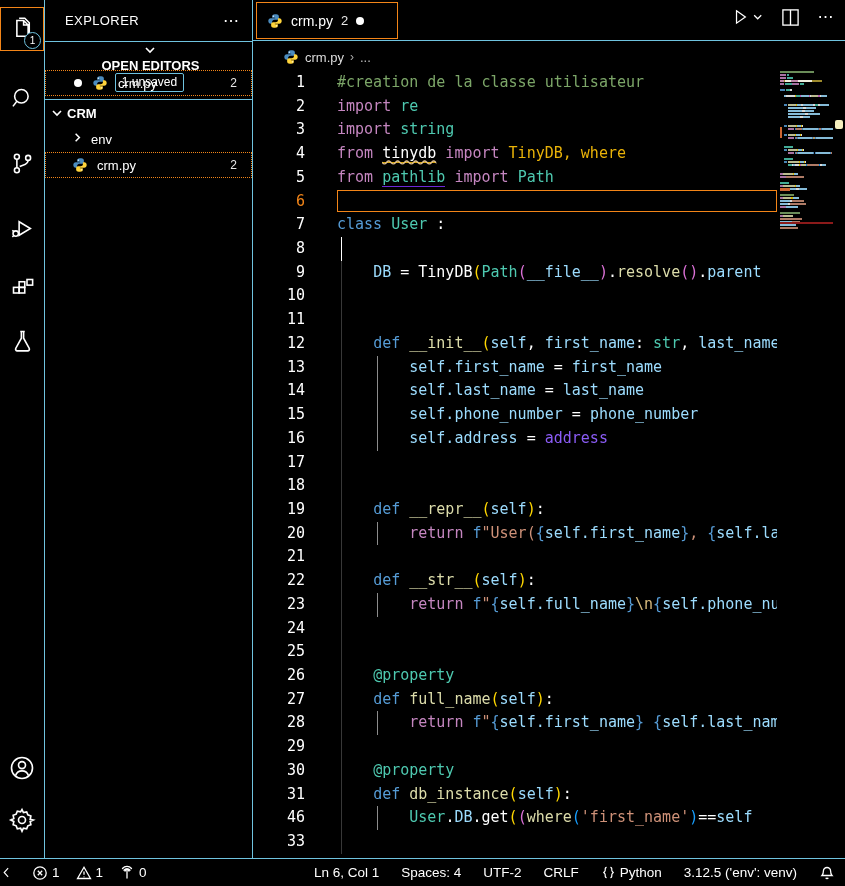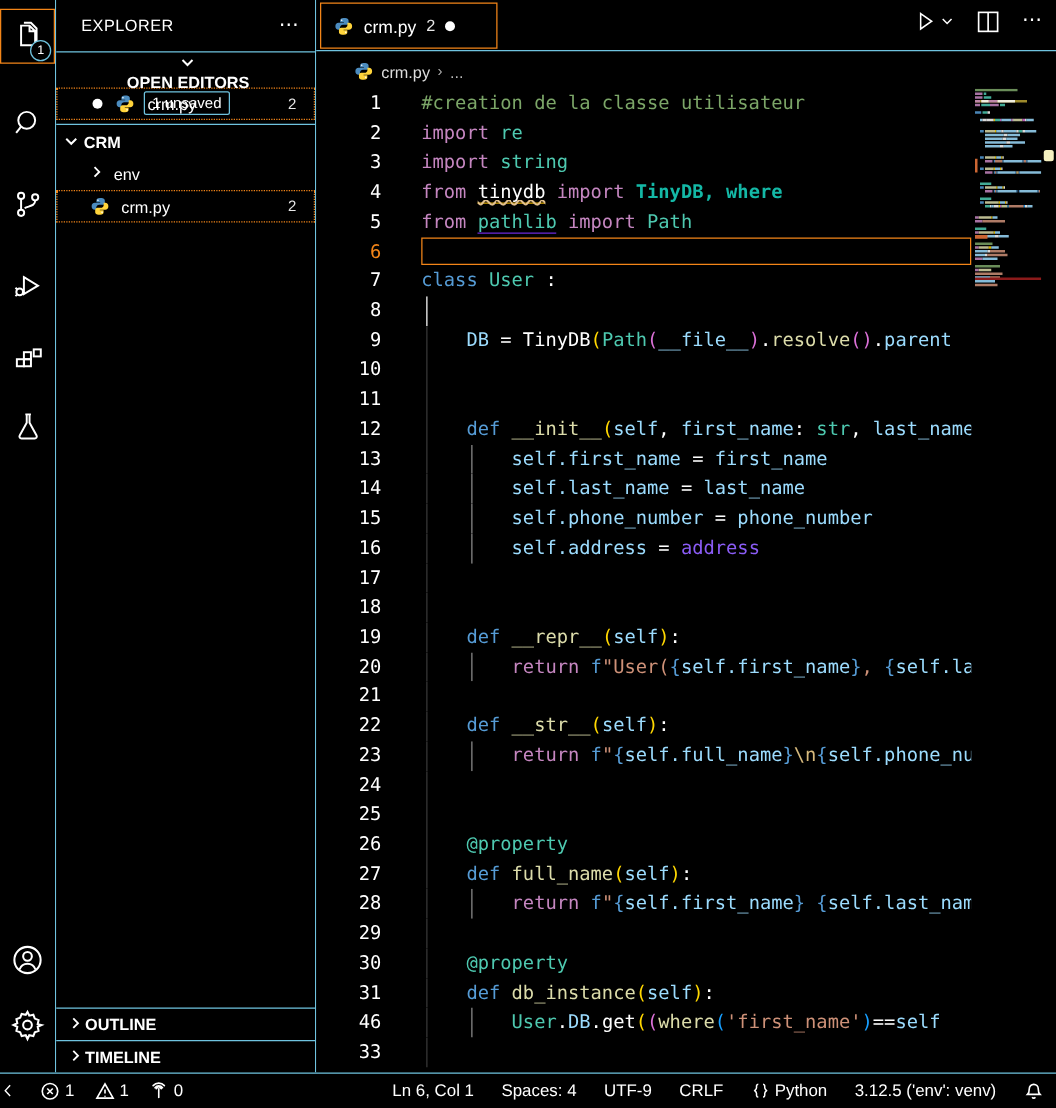--- a/index.html
+++ b/index.html
@@ -207,36 +207,20 @@
       <span class="pyicon"><svg width="16" height="16" viewBox="0 0 32 32">
             <path fill="#4B8BBE" d="M15.9 2.6c-4.3 0-5.6 2-5.6 4v2.9h6v1h-8.6C4.5 10.5 2.6 12.8 2.6 16s1.9 5.5 5.1 5.5h2.4v-3.4c0-2.6 2.1-4.6 4.7-4.6h5.2c2.1 0 3.7-1.6 3.7-3.7V6.6c0-2.3-2.4-4-5.1-4h-2.7z"></path>
             <circle fill="#fff" cx="12.7" cy="6.3" r="1.3"></circle>
             <path fill="#FFD43B" d="M16.1 29.4c4.3 0 5.6-2 5.6-4v-2.9h-6v-1h8.6c3.2 0 5.1-2.3 5.1-5.5s-1.9-5.5-5.1-5.5h-2.4v3.4c0 2.6-2.1 4.6-4.7 4.6H12c-2.1 0-3.7 1.6-3.7 3.7v3.2c0 2.3 2.4 4 5.1 4h2.7z"></path>
             <circle fill="#fff" cx="19.3" cy="25.7" r="1.3"></circle>
           </svg></span>
       <span>crm.py</span>
       <span class="probs">2</span>
     </div>
 
-    <div id="sb-bottom">
-      <div class="bottom-sec">
-        <span class="chev">
-          <svg width="15" height="15" viewBox="0 0 16 16">
-              <path d="M6 4l4 4-4 4"></path>
-            </svg></span>
-        <span>OUTLINE</span>
-      </div>
-      <div class="bottom-sec">
-        <span class="chev">
-          <svg width="15" height="15" viewBox="0 0 16 16">
-              <path d="M6 4l4 4-4 4"></path>
-            </svg></span>
-        <span>TIMELINE</span>
-      </div>
-    </div>
   </div>
 
   <div id="main">
     <div id="tabbar">
       <div id="tab">
         <span class="pyicon"><svg width="16" height="16" viewBox="0 0 32 32">
               <path fill="#4B8BBE" d="M15.9 2.6c-4.3 0-5.6 2-5.6 4v2.9h6v1h-8.6C4.5 10.5 2.6 12.8 2.6 16s1.9 5.5 5.1 5.5h2.4v-3.4c0-2.6 2.1-4.6 4.7-4.6h5.2c2.1 0 3.7-1.6 3.7-3.7V6.6c0-2.3-2.4-4-5.1-4h-2.7z"></path>
               <circle fill="#fff" cx="12.7" cy="6.3" r="1.3"></circle>
               <path fill="#FFD43B" d="M16.1 29.4c4.3 0 5.6-2 5.6-4v-2.9h-6v-1h8.6c3.2 0 5.1-2.3 5.1-5.5s-1.9-5.5-5.1-5.5h-2.4v3.4c0 2.6-2.1 4.6-4.7 4.6H12c-2.1 0-3.7 1.6-3.7 3.7v3.2c0 2.3 2.4 4 5.1 4h2.7z"></path>
               <circle fill="#fff" cx="19.3" cy="25.7" r="1.3"></circle>
@@ -282,21 +266,21 @@
         <div class="eline">
           <div class="gut">2</div>
           <div class="codecell"><span style="color: rgb(197, 134, 192);">import</span><span style="color: rgb(255, 255, 255);"> </span><span style="color: rgb(78, 201, 176);">re</span></div>
         </div>
         <div class="eline">
           <div class="gut">3</div>
           <div class="codecell"><span style="color: rgb(197, 134, 192);">import</span><span style="color: rgb(255, 255, 255);"> </span><span style="color: rgb(78, 201, 176);">string</span></div>
         </div>
         <div class="eline">
           <div class="gut">4</div>
-          <div class="codecell"><span style="color: rgb(197, 134, 192);">from</span><span style="color: rgb(255, 255, 255);"> </span><span class="sq" style="color: rgb(255, 255, 255);">tinydb</span><span style="color: rgb(197, 134, 192);"> import</span><span style="color: #14b8a6; font-weight: bold;"> TinyDB, where</span></div>
+          <div class="codecell"><span style="color: rgb(197, 134, 192);">from</span><span style="color: rgb(255, 255, 255);"> </span><span class="sq" style="color: rgb(255, 255, 255);">tinydb</span><span style="color: rgb(197, 134, 192);"> import</span><span style="color: #eab308;"> TinyDB, where</span></div>
         </div>
         <div class="eline">
           <div class="gut">5</div>
           <div class="codecell"><span style="color: rgb(197, 134, 192);">from</span><span style="color: rgb(255, 255, 255);"> </span><span class="ul" style="color: rgb(78, 201, 176);">pathlib</span><span style="color: rgb(197, 134, 192);"> import</span><span style="color: rgb(255, 255, 255);"> </span><span style="color: rgb(78, 201, 176);">Path</span></div>
         </div>
         <div class="eline">
           <div class="gut cur">6</div>
           <div class="codecell"></div>
           <div class="curbox"></div>
         </div>
@@ -507,21 +491,21 @@
         <span>0</span>
       </div>
       <div id="sb-right">
         <div class="sb-item">
           <span>Ln 6, Col 1</span>
         </div>
         <div class="sb-item">
           <span>Spaces: 4</span>
         </div>
         <div class="sb-item">
-          <span>UTF-9</span>
+          <span>UTF-2</span>
         </div>
         <div class="sb-item">
           <span>CRLF</span>
         </div>
         <div class="sb-item">
           <span style="display: flex;">
             <svg width="15" height="15" viewBox="0 0 16 16">
               <path d="M6 2.5c-1.8 0-1.5 2-1.5 3S3 8 3 8s1.5 1.5 1.5 2.5-.3 3 1.5 3M10 2.5c1.8 0 1.5 2 1.5 3S13 8 13 8s-1.5 1.5-1.5 2.5.3 3-1.5 3"></path>
             </svg>
           </span>

